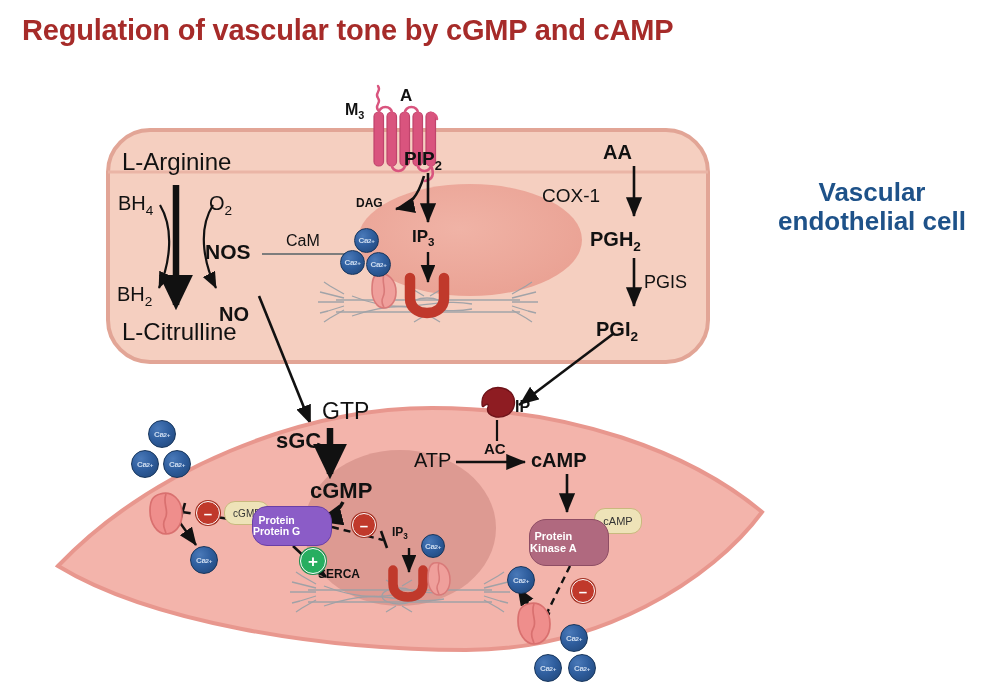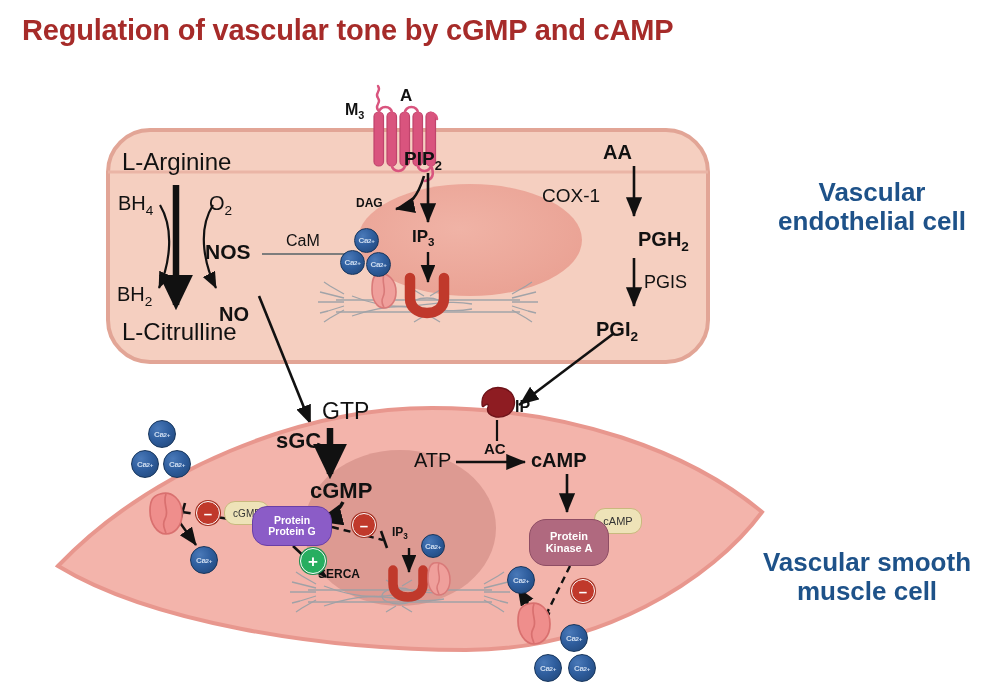--- a/index.html
+++ b/index.html
@@ -35,21 +35,21 @@
   .t21{font-size:21px;}
   .t20{font-size:20px;}
   .t19{font-size:19px;}
   .t18{font-size:18px;}
   .t17{font-size:17px;}
   .t16{font-size:12px;}
   .t14{font-size:16px;}
   .t12{font-size:16px;}
 
   .kinase{
-    position:absolute;display:flex;align-items:center;justify-content:center;
+    position:absolute;display:flex;align-items:center;justify-content:flex-start;
     color:#ffffff;font-weight:bold;text-align:center;line-height:1.06;
     border-radius:15px;
   }
   #pkg{left:252px;top:506px;width:78px;height:38px;background:#8b5cc7;border:1.6px solid #6a3fa6;font-size:10.5px;}
   #pka{left:529px;top:519px;width:78px;height:45px;background:#b0697f;border:1.6px solid #8e4d64;font-size:11px;border-radius:17px;}
 
   .tag{
     position:absolute;display:flex;align-items:center;justify-content:center;
     background:#eee3b8;border:1.6px solid #c9b97e;border-radius:11px;
     color:#333;font-size:10px;font-weight:normal;
@@ -285,21 +285,21 @@
   <div class="lbl t20 b" style="left:219px;top:283px;margin-top:20px;">NO</div>
   <div class="lbl t21 b" style="left:205px;top:240px;">NOS</div>
   <div class="lbl t12" style="left:286px;top:232px;">CaM</div>
 
   <div class="lbl t19 b" style="left:404px;top:148px;">PIP<sub>2</sub></div>
   <div class="lbl t16 b" style="left:356px;top:196px;">DAG</div>
   <div class="lbl t17 b" style="left:412px;top:227px;">IP<sub>3</sub></div>
 
   <div class="lbl t20 b" style="left:603px;top:141px;">AA</div>
   <div class="lbl t19" style="left:542px;top:185px;">COX-1</div>
-  <div class="lbl t20 b" style="left:590px;top:228px;margin-left:48px;">PGH<sub>2</sub></div>
+  <div class="lbl t20 b" style="left:590px;top:228px;">PGH<sub>2</sub></div>
   <div class="lbl t18" style="left:644px;top:272px;">PGIS</div>
   <div class="lbl t20 b" style="left:596px;top:318px;">PGI<sub>2</sub></div>
 
   <div class="celllabel" id="label-endo">Vascular
 endothelial cell</div>
 
   <div class="ion" style="left:354px;top:228px;width:23px;height:23px;">Ca<sup>2+</sup></div>
   <div class="ion" style="left:340px;top:250px;width:23px;height:23px;">Ca<sup>2+</sup></div>
   <div class="ion" style="left:366px;top:252px;width:23px;height:23px;">Ca<sup>2+</sup></div>
 
@@ -307,22 +307,20 @@
   <div class="lbl t22 b" style="left:276px;top:428px;">sGC</div>
   <div class="lbl t22 b" style="left:310px;top:478px;">cGMP</div>
   <div class="lbl t16 b" style="left:318px;top:567px;">SERCA</div>
   <div class="lbl t16 b" style="left:392px;top:525px;">IP<sub>3</sub></div>
 
   <div class="lbl t14 b" style="left:515px;top:398px;">IP</div>
   <div class="lbl t15 b" style="left:484px;top:440px;font-size:15px;">AC</div>
   <div class="lbl t20" style="left:414px;top:449px;">ATP</div>
   <div class="lbl t20 b" style="left:531px;top:449px;">cAMP</div>
 
-  <div class="celllabel" id="label-smc">Vascular smooth
-muscle cell</div>
 
   <div class="tag" id="tag-cgmp">cGMP</div>
   <div class="kinase" id="pkg">
     <span style="pointer-events:none;">
       <span>Protein</span><br>
       <span>Protein G</span>
     </span>
   </div>
 
   <div class="tag" id="tag-camp">cAMP</div>

